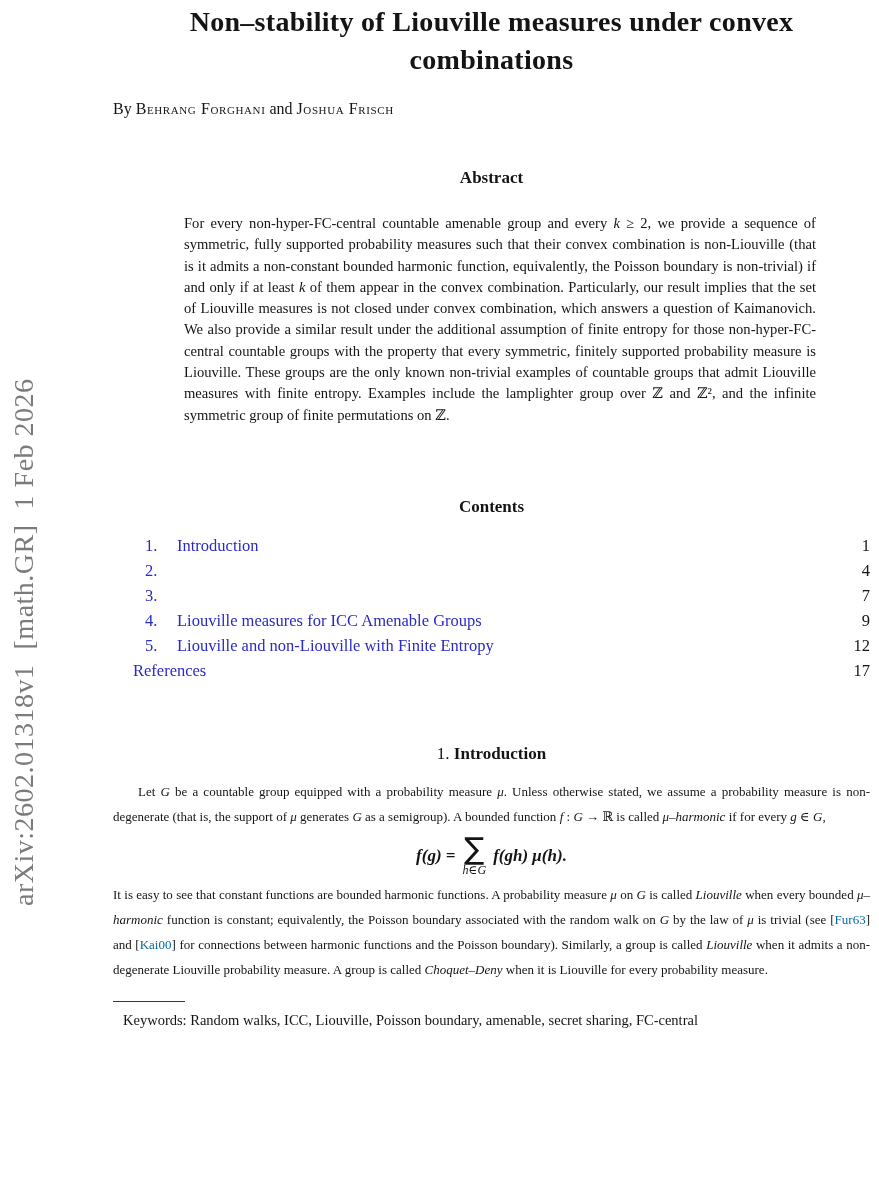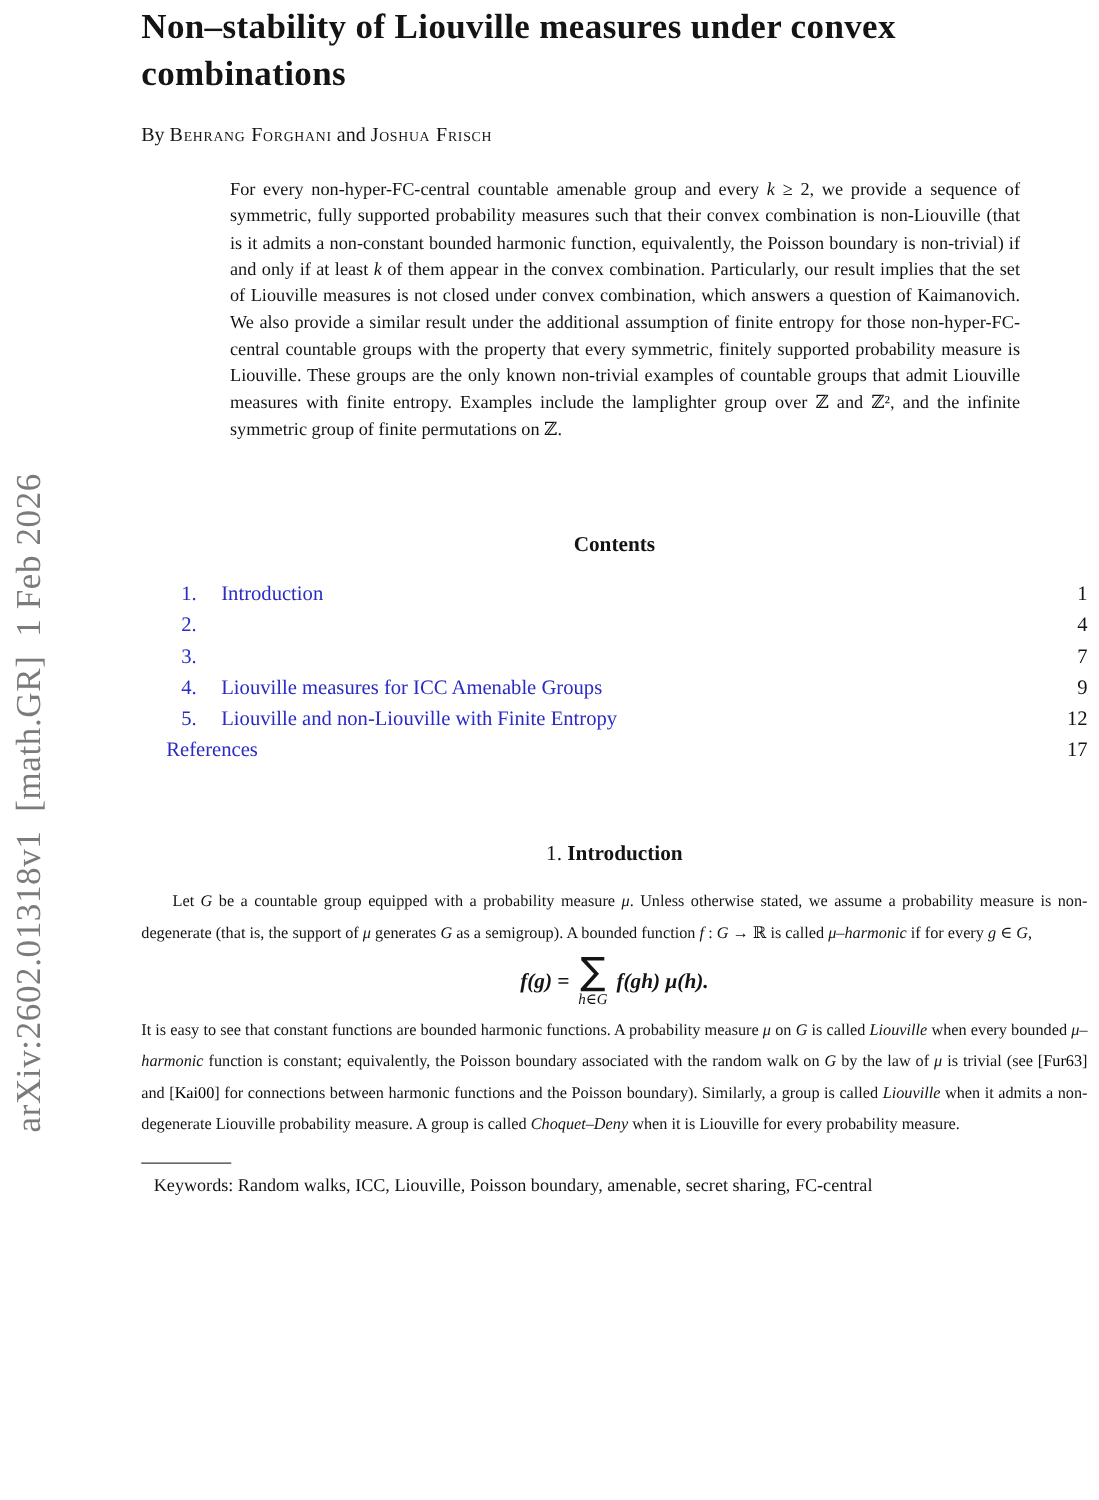--- a/index.html
+++ b/index.html
@@ -21,20 +21,21 @@
     color:#7b7b7b;
     letter-spacing:0.5px;
   }
   .content {
     position:absolute;
     left:113px; top:0;
     width:757px;
   }
   .title {
     padding-top:3px;
+    text-align:center;
     font-size:28px;
     font-weight:bold;
     line-height:38px;
     letter-spacing:0.3px;
   }
   .authors {
     margin-top:21px;
     text-align:left;
     font-size:16px;
     line-height:18px;
@@ -122,36 +123,37 @@
   }
   .keywords {
     margin-top:9px;
     font-size:14.5px;
     line-height:18px;
     text-indent:10px;
   }
   .seg-m { font-style:italic; }
   .seg-i { font-style:italic; }
   .seg-sc { font-variant:small-caps; letter-spacing:0.6px; }
-  .seg-link { color:#000000; cursor:pointer; }
+  .seg-link { color:#0369a1; cursor:pointer; }
 </style>
 </head>
 <body>
 
 <div class="watermark">arXiv:2602.01318v1  [math.GR]  1 Feb 2026</div>
 
 <div class="content">
 
   <div class="title">
     <div>Non–stability of Liouville measures under convex</div>
     <div>combinations</div>
   </div>
 
   <div class="authors"><span>By </span><span class="seg-sc">Behrang Forghani</span><span> and </span><span class="seg-sc">Joshua Frisch</span></div>
 
+  <div class="abs-heading">Abstract</div>
 
   <div class="abs-body"><span>For every non-hyper-FC-central countable amenable group and every </span><span class="seg-m">k</span><span> ≥ 2, we provide a sequence of symmetric, fully supported probability measures such that their convex combination is non-Liouville (that is it admits a non-constant bounded harmonic function, equivalently, the Poisson boundary is non-trivial) if and only if at least </span><span class="seg-m">k</span><span> of them appear in the convex combination. Particularly, our result implies that the set of Liouville measures is not closed under convex combination, which answers a question of Kaimanovich. We also provide a similar result under the additional assumption of finite entropy for those non-hyper-FC-central countable groups with the property that every symmetric, finitely supported probability measure is Liouville. These groups are the only known non-trivial examples of countable groups that admit Liouville measures with finite entropy. Examples include the lamplighter group over ℤ and ℤ², and the infinite symmetric group of finite permutations on ℤ.</span></div>
 
   <div class="contents-heading">Contents</div>
 
   <div class="toc">
 
       <div class="toc-row">
         <span class="toc-num">1.</span>
         <span class="toc-label">Introduction</span>

